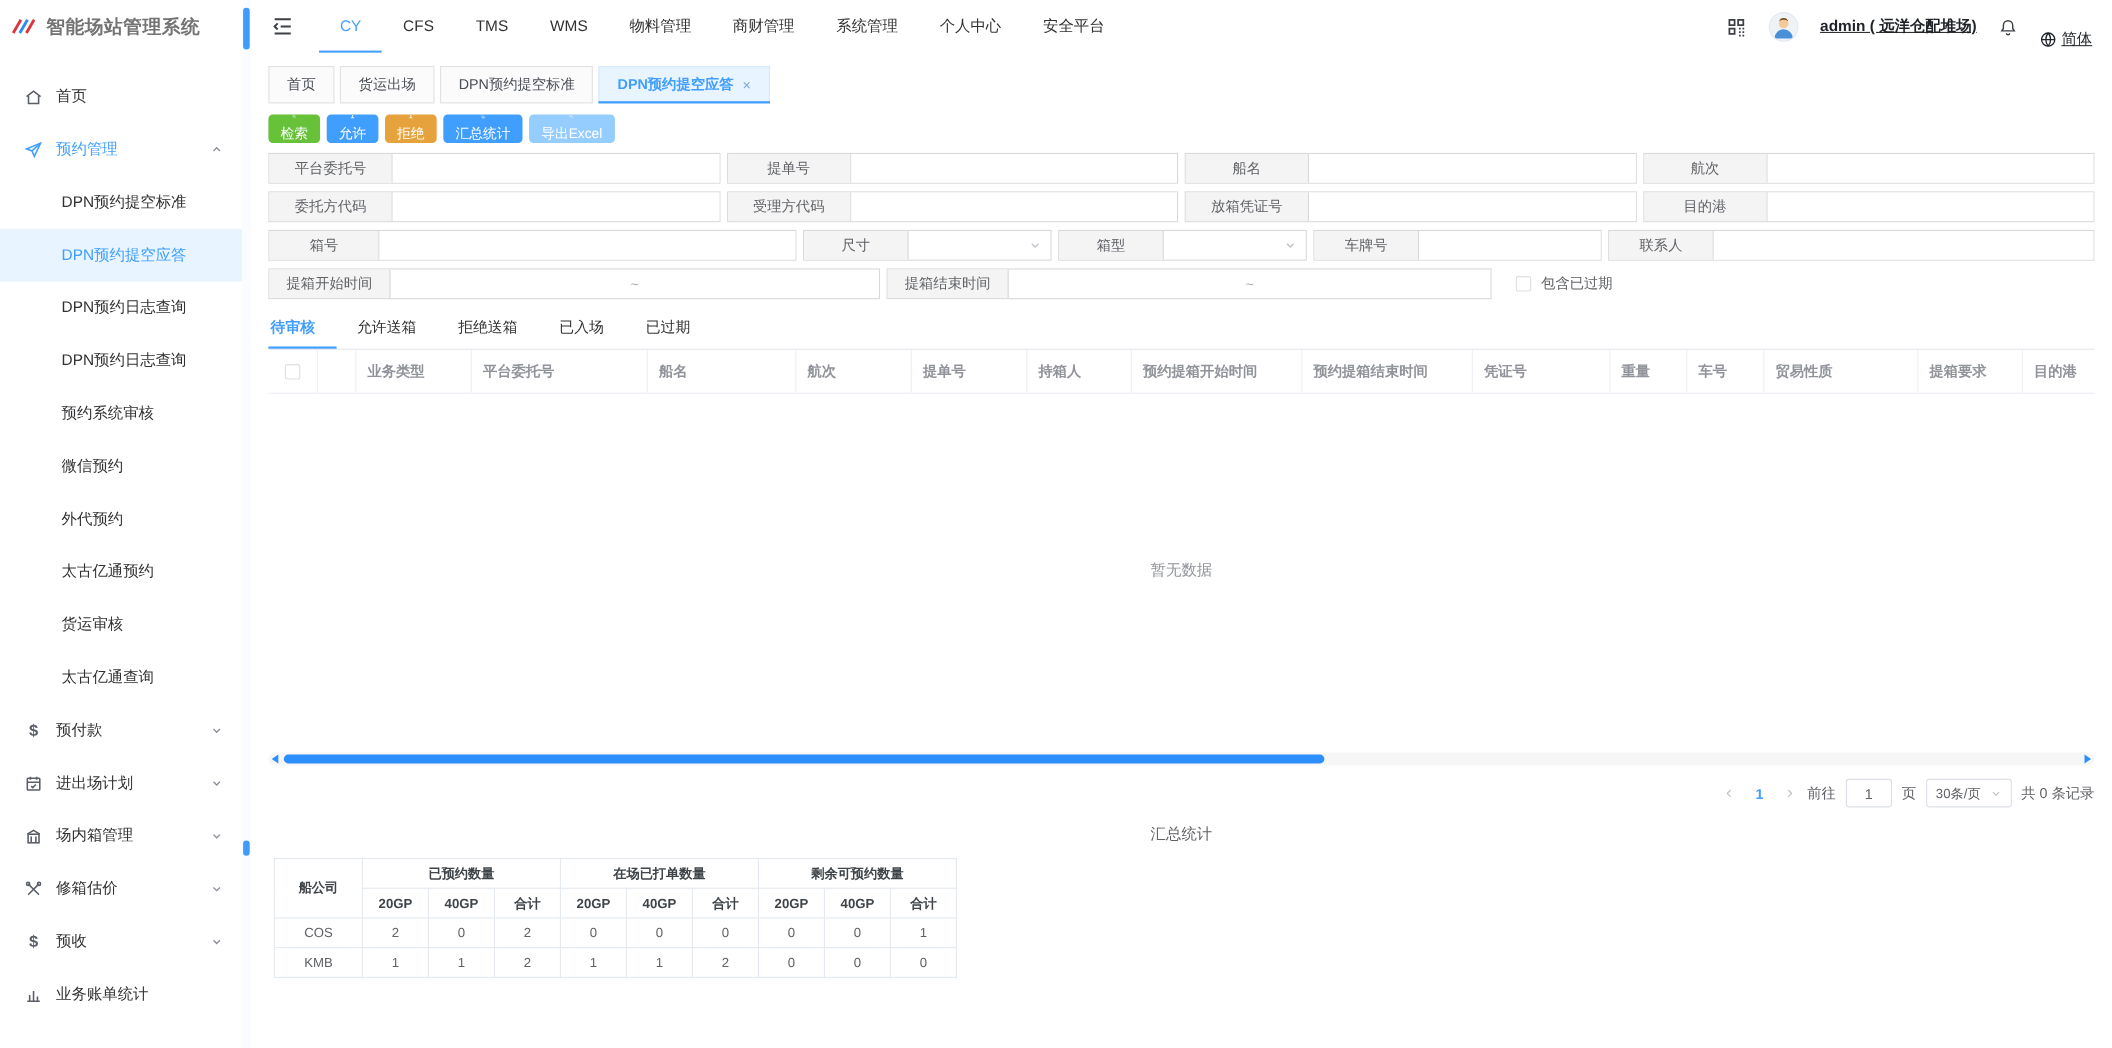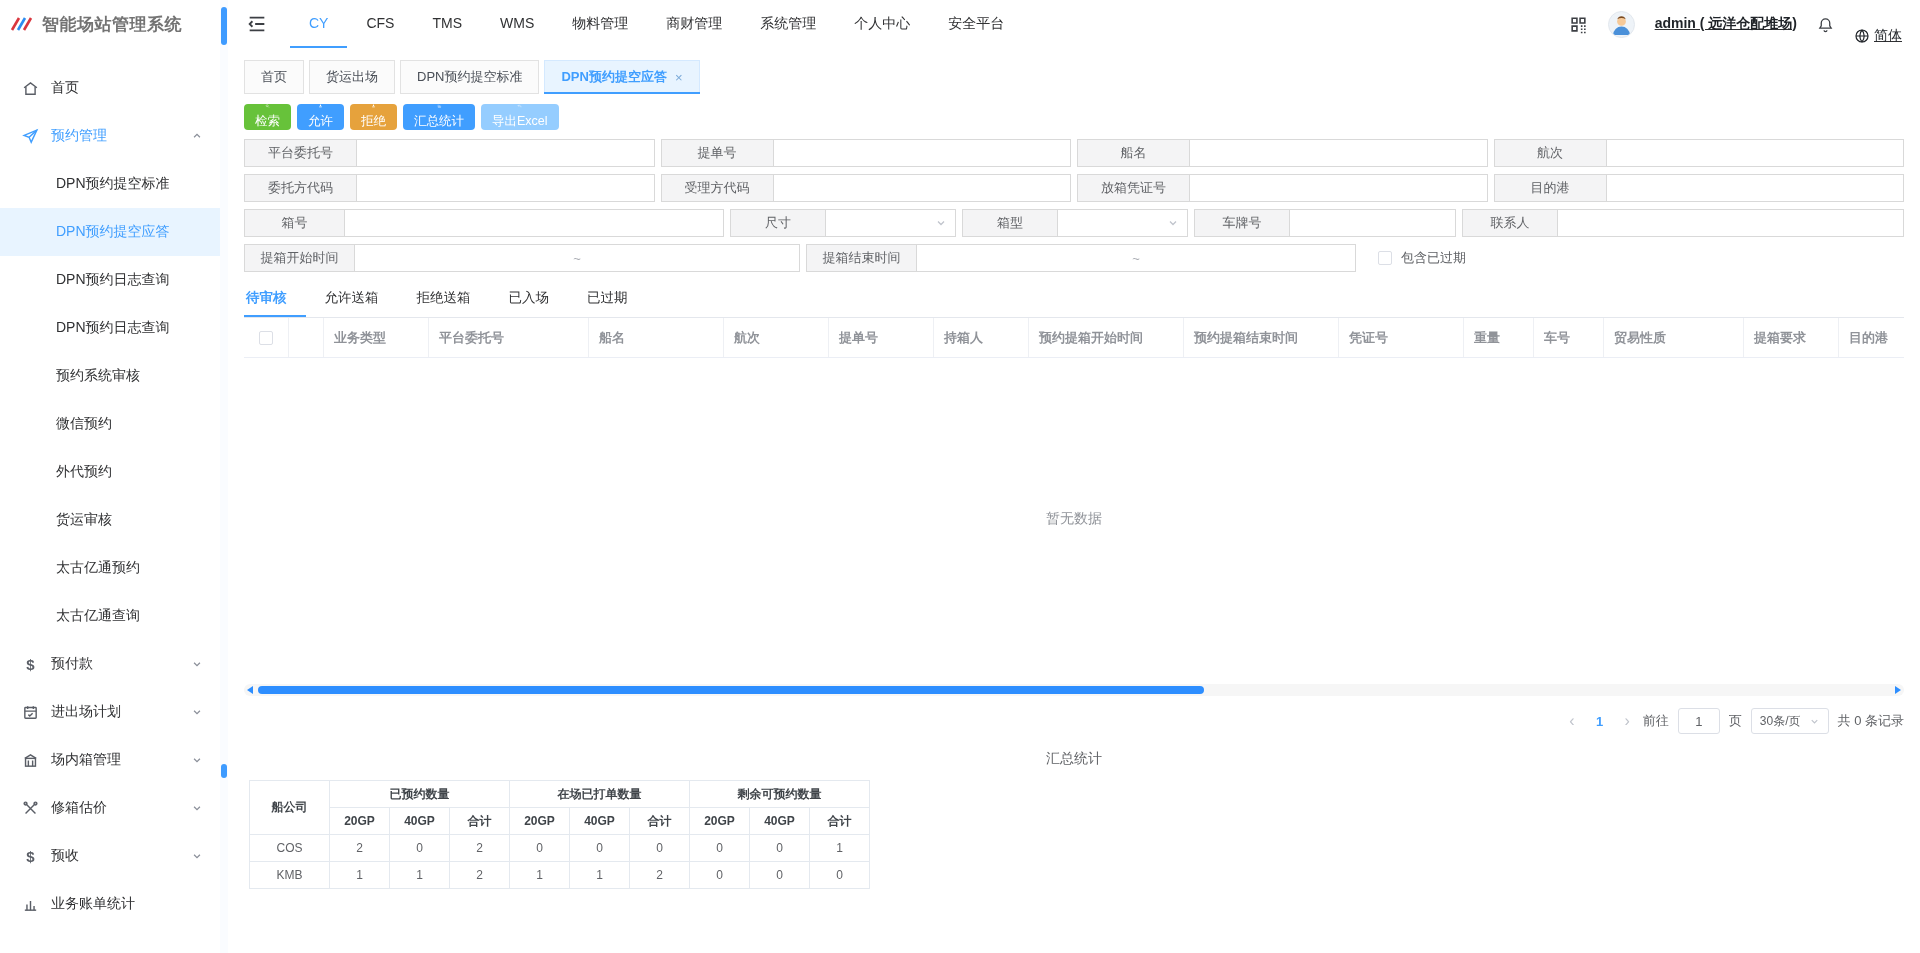--- a/index.html
+++ b/index.html
@@ -163,24 +163,24 @@
       <div class="sub-item">
           <span>预约系统审核</span>
         </div>
       <div class="sub-item">
           <span>微信预约</span>
         </div>
       <div class="sub-item">
           <span>外代预约</span>
         </div>
       <div class="sub-item">
+          <span>太古亿通预约</span>
+        </div>
+      <div class="sub-item">
           <span>货运审核</span>
-        </div>
-      <div class="sub-item">
-          <span>太古亿通预约</span>
         </div>
       <div class="sub-item">
           <span>太古亿通查询</span>
         </div>
 
       <div class="m-item">
         <span class="mi dollar">$</span>
         <span>预付款</span>
           <span class="spacer"></span>
         <span class="chev">

